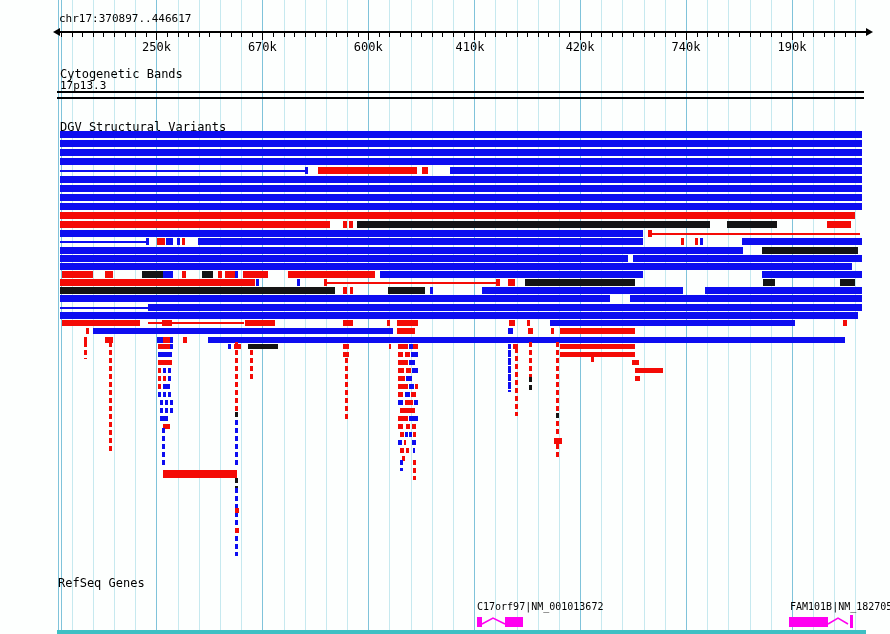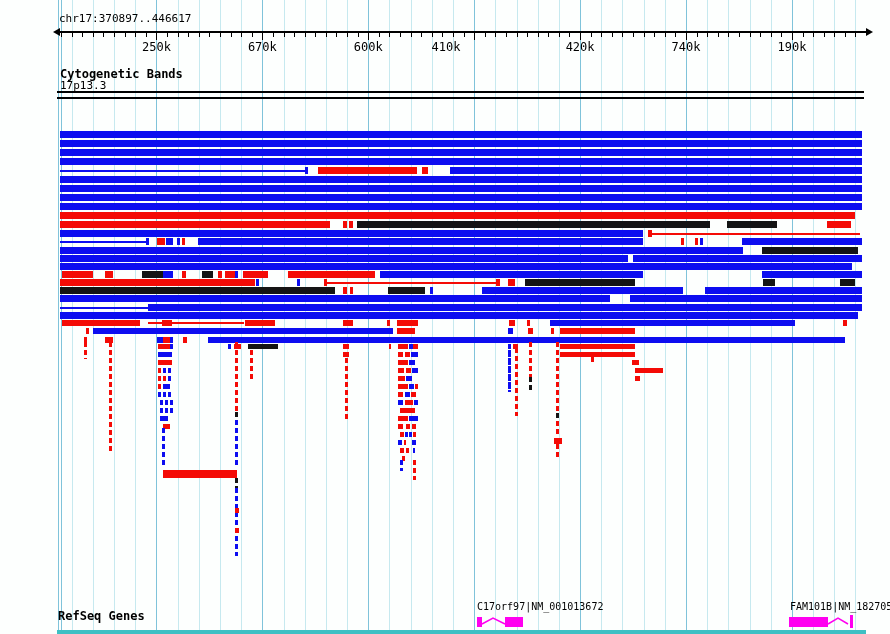--- a/index.html
+++ b/index.html
@@ -3,21 +3,21 @@
 <meta charset="utf-8">
 <style>
   html,body{margin:0;padding:0;background:#fff;}
   .stage{position:relative;width:890px;height:634px;background:#fdfffe;overflow:hidden;
          font-family:"DejaVu Sans Mono","Liberation Mono",monospace;color:#000;}
   .gl{position:absolute;top:0;height:634px;width:1px;}
   .gl.minor{background:#c6e9ef;}
   .gl.major{background:#7fc3da;}
   .txt{position:absolute;white-space:nowrap;}
   .loc{font-size:11px;letter-spacing:0px;}
-  .hdr{font-size:12px;font-weight:bold;letter-spacing:0px;}
+  .hdr{font-size:12px;font-weight:normal;letter-spacing:0px;}
   .band-name{font-size:11px;}
   .axis{position:absolute;height:2px;background:#000;}
   .tick{position:absolute;width:1px;background:#000;}
   .ticklab{position:absolute;font-size:12px;transform:translateX(-50%);}
   .arrow-l{position:absolute;width:0;height:0;border-top:4px solid transparent;border-bottom:4px solid transparent;border-right:7px solid #000;}
   .arrow-r{position:absolute;width:0;height:0;border-top:4px solid transparent;border-bottom:4px solid transparent;border-left:7px solid #000;}
   .cytobox{position:absolute;border-top:2px solid #000;border-bottom:2px solid #000;}
   .seg{position:absolute;}
   .dashcol{position:absolute;width:3px;}
   .genelab{position:absolute;font-size:10px;}
@@ -150,30 +150,31 @@
       <div class="tick" style="left: 791.915px; top: 33px; height: 7px;"></div>
       <div class="tick" style="left: 802.507px; top: 33px; height: 4px;"></div>
       <div class="tick" style="left: 813.098px; top: 33px; height: 4px;"></div>
       <div class="tick" style="left: 823.69px; top: 33px; height: 4px;"></div>
       <div class="tick" style="left: 834.282px; top: 33px; height: 4px;"></div>
       <div class="tick" style="left: 844.873px; top: 33px; height: 4px;"></div>
       <div class="tick" style="left: 855.465px; top: 33px; height: 4px;"></div>
       <div class="ticklab" style="left: 156.416px; top: 40px;">250k</div>
       <div class="ticklab" style="left: 262.332px; top: 40px;">670k</div>
       <div class="ticklab" style="left: 368.249px; top: 40px;">600k</div>
-      <div class="ticklab" style="left: 446px; top: 40px;">410k</div>
+      <div class="ticklab" style="left: 470px; top: 40px;">410k</div>
       <div class="ticklab" style="left: 580.082px; top: 40px;">420k</div>
       <div class="ticklab" style="left: 685.998px; top: 40px;">740k</div>
       <div class="ticklab" style="left: 791.915px; top: 40px;">190k</div>
     </div>
 
   <div class="txt hdr" style="left:60px;top:67px;">Cytogenetic Bands</div>
   <div class="txt band-name" style="left:60px;top:79px;">17p13.3</div>
   <div class="cytobox" style="left:57px;top:91px;width:807px;height:4px;"></div>
 
+  <div class="txt hdr" style="left:60px;top:120px;">DGV Structural Variants</div>
   <div id="dgv-track">
       <div class="seg" style="left: 60px; width: 802px; top: 131px; height: 7px; background: rgb(13, 13, 240);"></div>
       <div class="seg" style="left: 60px; width: 802px; top: 140px; height: 7px; background: rgb(13, 13, 240);"></div>
       <div class="seg" style="left: 60px; width: 802px; top: 149px; height: 7px; background: rgb(13, 13, 240);"></div>
       <div class="seg" style="left: 60px; width: 802px; top: 158px; height: 7px; background: rgb(13, 13, 240);"></div>
       <div class="seg" style="left: 60px; width: 247px; top: 169.5px; height: 2px; background: rgb(13, 13, 240);"></div>
       <div class="seg" style="left: 305px; width: 3px; top: 167px; height: 7px; background: rgb(13, 13, 240);"></div>
       <div class="seg" style="left: 318px; width: 99px; top: 167px; height: 7px; background: rgb(244, 11, 6);"></div>
       <div class="seg" style="left: 422px; width: 6px; top: 167px; height: 7px; background: rgb(244, 11, 6);"></div>
       <div class="seg" style="left: 450px; width: 412px; top: 167px; height: 7px; background: rgb(13, 13, 240);"></div>
@@ -367,21 +368,21 @@
       <div class="dashcol" style="left: 555.5px; top: 342px; height: 71px; background-image: repeating-linear-gradient(rgb(244, 11, 6) 0px, rgb(244, 11, 6) 5px, transparent 5px, transparent 8px);"></div>
       <div class="dashcol" style="left: 555.5px; top: 413px; height: 8px; background-image: repeating-linear-gradient(rgb(20, 20, 20) 0px, rgb(20, 20, 20) 5px, transparent 5px, transparent 8px);"></div>
       <div class="dashcol" style="left: 555.5px; top: 421px; height: 15px; background-image: repeating-linear-gradient(rgb(244, 11, 6) 0px, rgb(244, 11, 6) 5px, transparent 5px, transparent 8px);"></div>
       <div class="dashcol" style="left: 555.5px; top: 444px; height: 15px; background-image: repeating-linear-gradient(rgb(244, 11, 6) 0px, rgb(244, 11, 6) 5px, transparent 5px, transparent 8px);"></div>
       <div class="dashcol" style="left: 590.5px; top: 357px; height: 7px; background-image: repeating-linear-gradient(rgb(244, 11, 6) 0px, rgb(244, 11, 6) 5px, transparent 5px, transparent 8px);"></div>
       <div class="seg" style="left: 554px; top: 438px; width: 8px; height: 6px; background: rgb(244, 11, 6);"></div>
       <div class="seg" style="left: 235px; top: 508px; width: 4px; height: 5px; background: rgb(244, 11, 6);"></div>
       <div class="seg" style="left: 235px; top: 528px; width: 4px; height: 5px; background: rgb(244, 11, 6);"></div>
     </div>
 
-  <div class="txt hdr" style="left:58px;top:609px;">RefSeq Genes</div>
+  <div class="txt hdr" style="left:58px;top:576px;">RefSeq Genes</div>
   <div id="refseq-track">
       <div class="genelab" style="left: 477px; top: 601px;">C17orf97|NM_001013672</div>
       <div class="exon" style="left: 477px; top: 617px; width: 5px; background: rgb(255, 0, 240);"></div>
       <div class="exon" style="left: 505px; top: 617px; width: 18px; background: rgb(255, 0, 240);"></div>
       <div class="genelab" style="left: 790px; top: 601px;">FAM101B|NM_182705</div>
       <div class="exon" style="left: 789px; top: 617px; width: 39px; background: rgb(255, 0, 240);"></div>
       <div class="seg" style="left: 850px; top: 615px; width: 3px; height: 13px; background: rgb(255, 0, 240);"></div>
     </div>
 
   <svg class="overlay" id="hat-overlay" width="890" height="634">

